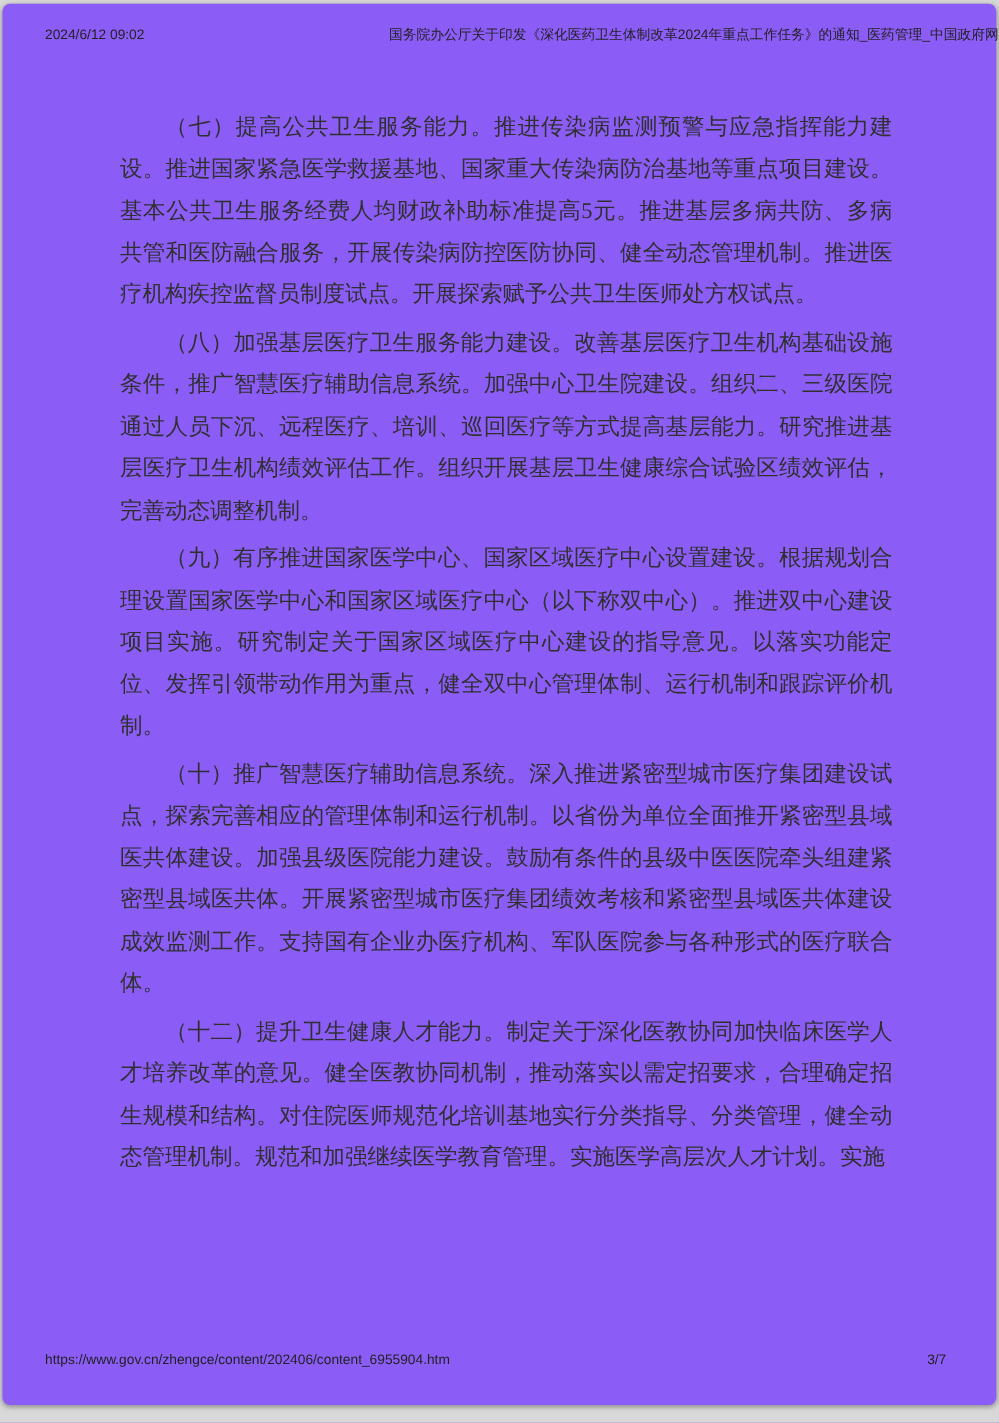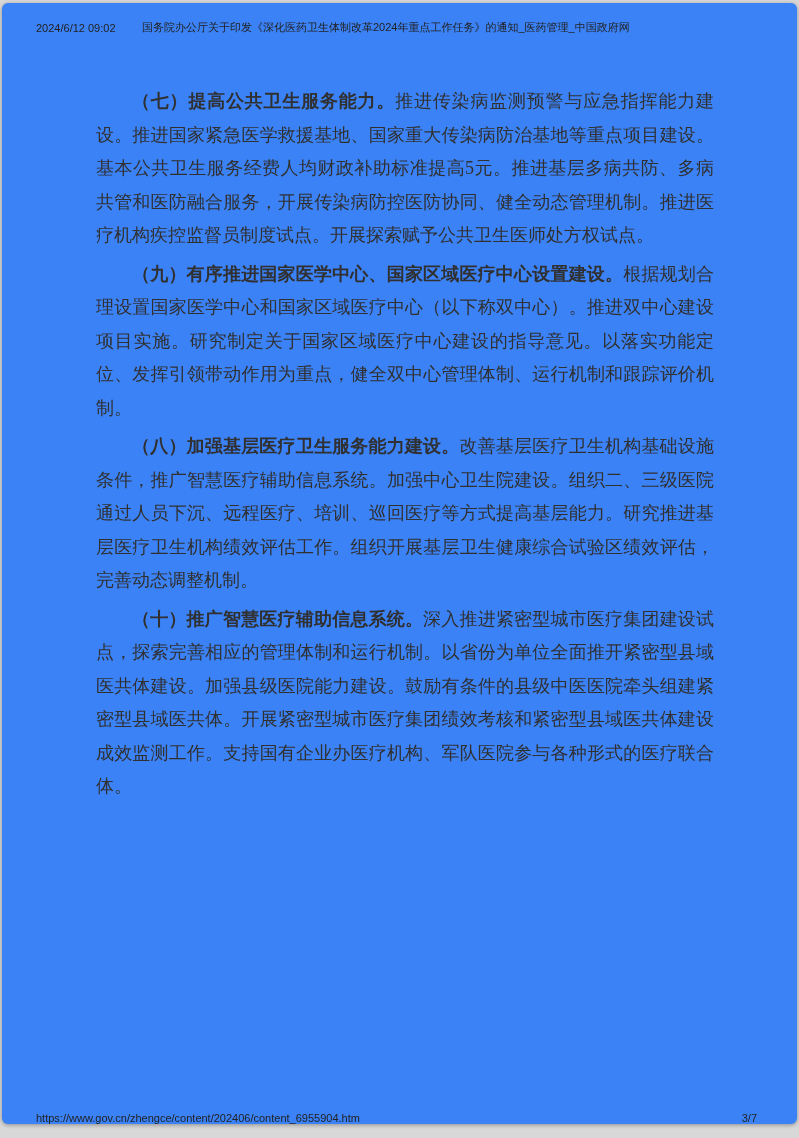--- a/index.html
+++ b/index.html
@@ -10,21 +10,21 @@
     background: #d8d8d8;
     overflow: hidden;
     font-family: "Liberation Sans", sans-serif;
   }
   .sheet {
     position: absolute;
     left: 2px;
     right: 2px;
     top: 3px;
     bottom: 14px;
-    background: #3b82f6;
+    background: #8b5cf6;
     border-radius: 6px;
     box-shadow: 0 1px 4px rgba(0,0,0,0.35);
   }
   
   .print-header {
     position: absolute;
     top: 17px;
     left: 0;
     right: 0;
     height: 20px;
@@ -34,49 +34,49 @@
   .print-header .timestamp {
     position: absolute;
     left: 34px;
     top: 2px;
     white-space: nowrap;
   }
   .print-header .doc-title {
     display: block;
     margin-left: 140px;
     width: 657px;
-    text-align: left;
+    text-align: right;
     white-space: nowrap;
     overflow: hidden;
   }
   
   .article {
     position: absolute;
     top: 82px;
     left: 94px;
     width: 618px;
     font-family: "Liberation Serif", "DejaVu Serif", serif;
     font-size: 18px;
     line-height: 33.5px;
     color: #303030;
     text-align: justify;
   }
   .article p {
     margin: 0 0 5px 0;
     text-indent: 2em;
   }
   .article p b {
-    font-weight: bold;
+    font-weight: normal;
   }
   
   .print-footer {
     position: absolute;
     left: 34px;
     right: 40px;
-    bottom: 0;
+    bottom: 30px;
     display: flex;
     justify-content: space-between;
     align-items: baseline;
     color: #222222;
     font-size: 11px;
   }
   .print-footer .src-url { white-space: nowrap; }
   .print-footer .page-num { white-space: nowrap; }
 </style>
 </head>
@@ -84,23 +84,24 @@
 
 <div class="sheet">
 
   <header class="print-header">
     <span class="timestamp">2024/6/12 09:02</span>
     <span class="doc-title">国务院办公厅关于印发《深化医药卫生体制改革2024年重点工作任务》的通知_医药管理_中国政府网</span>
   </header>
 
   <main class="article">
     <p><b>（七）提高公共卫生服务能力。</b><span>推进传染病监测预警与应急指挥能力建设。推进国家紧急医学救援基地、国家重大传染病防治基地等重点项目建设。基本公共卫生服务经费人均财政补助标准提高5元。推进基层多病共防、多病共管和医防融合服务，开展传染病防控医防协同、健全动态管理机制。推进医疗机构疾控监督员制度试点。开展探索赋予公共卫生医师处方权试点。</span></p>
+    <p><b>（八）加强基层医疗卫生服务能力建设。</b><span>改善基层医疗卫生机构基础设施条件，推广智慧医疗辅助信息系统。加强中心卫生院建设。组织二、三级医院通过人员下沉、远程医疗、培训、巡回医疗等方式提高基层能力。研究推进基层医疗卫生机构绩效评估工作。组织开展基层卫生健康综合试验区绩效评估，完善动态调整机制。</span></p>
     <p><b>（九）有序推进国家医学中心、国家区域医疗中心设置建设。</b><span>根据规划合理设置国家医学中心和国家区域医疗中心（以下称双中心）。推进双中心建设项目实施。研究制定关于国家区域医疗中心建设的指导意见。以落实功能定位、发挥引领带动作用为重点，健全双中心管理体制、运行机制和跟踪评价机制。</span></p>
-    <p><b>（八）加强基层医疗卫生服务能力建设。</b><span>改善基层医疗卫生机构基础设施条件，推广智慧医疗辅助信息系统。加强中心卫生院建设。组织二、三级医院通过人员下沉、远程医疗、培训、巡回医疗等方式提高基层能力。研究推进基层医疗卫生机构绩效评估工作。组织开展基层卫生健康综合试验区绩效评估，完善动态调整机制。</span></p>
     <p><b>（十）推广智慧医疗辅助信息系统。</b><span>深入推进紧密型城市医疗集团建设试点，探索完善相应的管理体制和运行机制。以省份为单位全面推开紧密型县域医共体建设。加强县级医院能力建设。鼓励有条件的县级中医医院牵头组建紧密型县域医共体。开展紧密型城市医疗集团绩效考核和紧密型县域医共体建设成效监测工作。支持国有企业办医疗机构、军队医院参与各种形式的医疗联合体。</span></p>
+    <p><b>（十二）提升卫生健康人才能力。</b><span>制定关于深化医教协同加快临床医学人才培养改革的意见。健全医教协同机制，推动落实以需定招要求，合理确定招生规模和结构。对住院医师规范化培训基地实行分类指导、分类管理，健全动态管理机制。规范和加强继续医学教育管理。实施医学高层次人才计划。实施</span></p>
   </main>
 
   <footer class="print-footer">
     <span class="src-url">https://www.gov.cn/zhengce/content/202406/content_6955904.htm</span>
     <span class="page-num">3/7</span>
   </footer>
 
 </div>
 
 </body></html>

